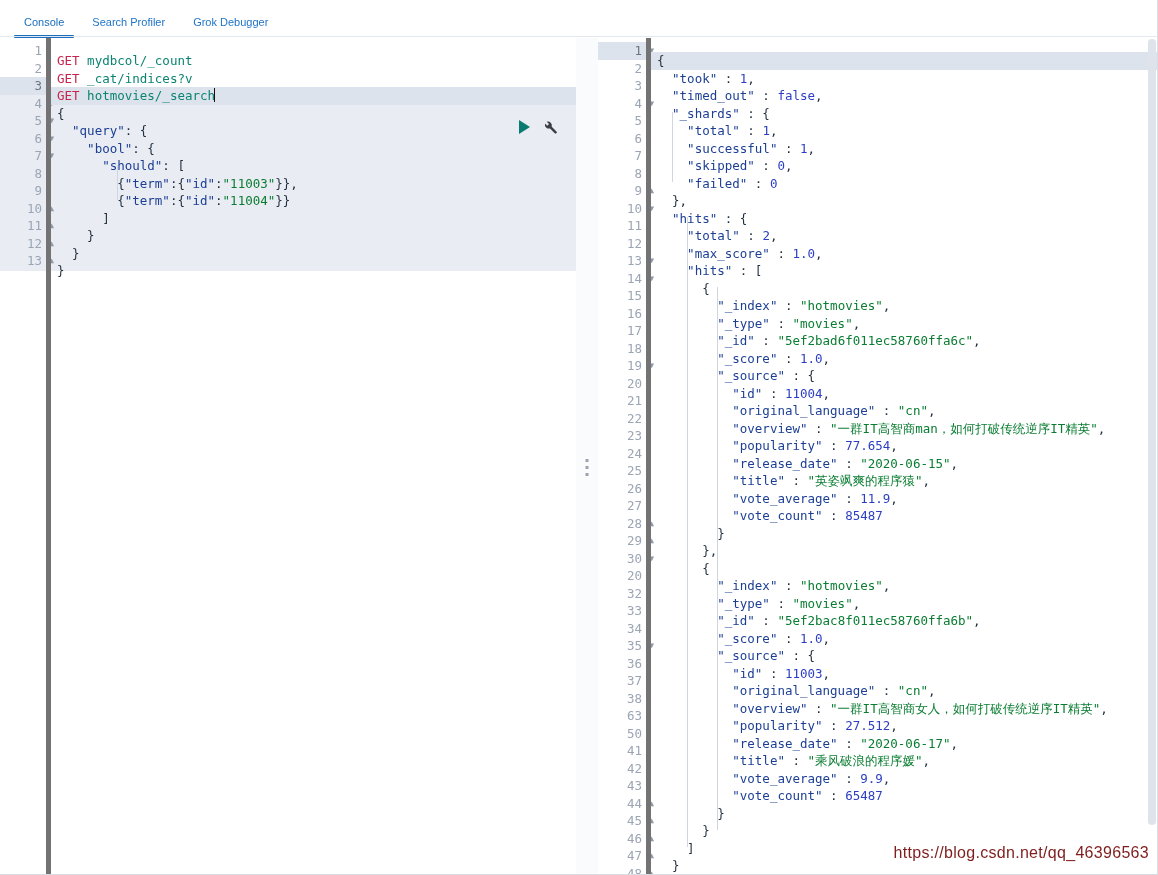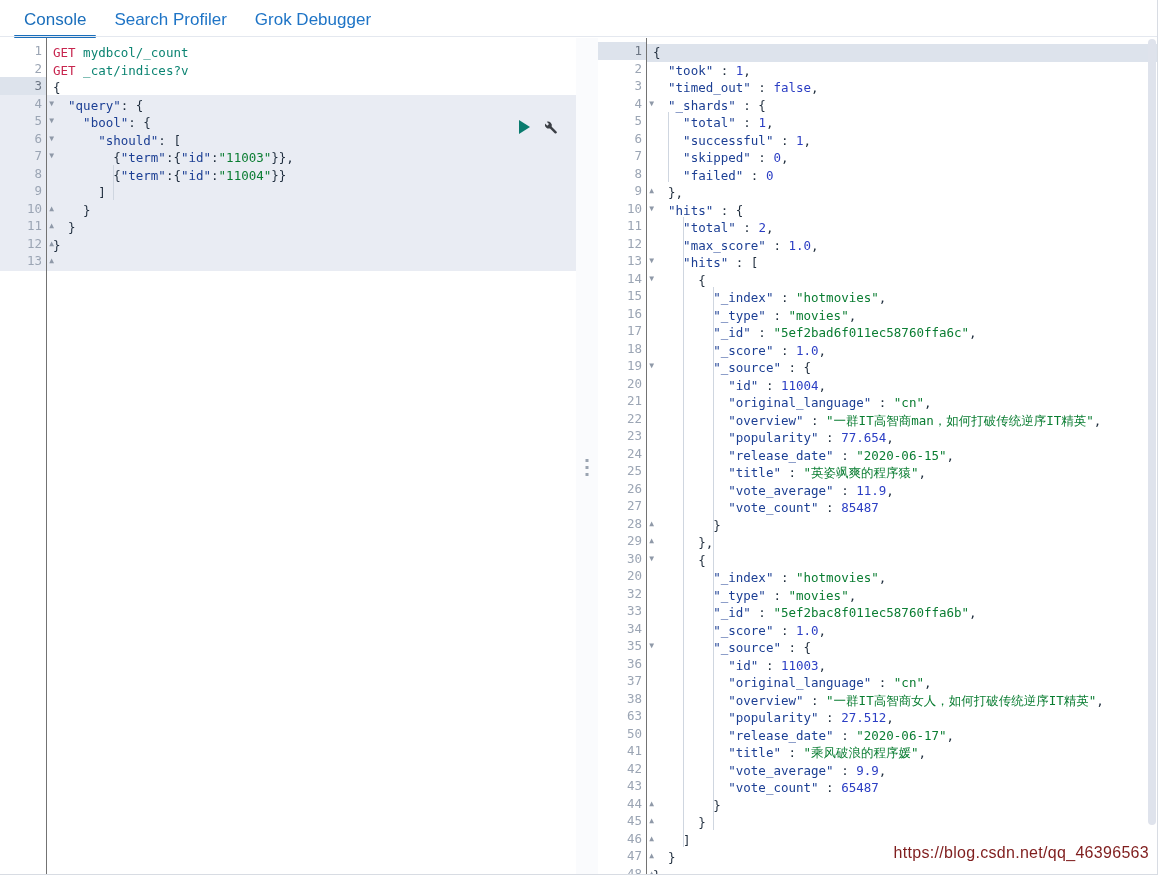--- a/index.html
+++ b/index.html
@@ -31,21 +31,21 @@
     position: relative;
   }
   .tabbar::after {
     content: "";
     position: absolute;
     left: 0; right: 0; bottom: 0;
     height: 1px;
     background: #e4e8ef;
   }
   .tab {
-    font-size: 17px;
+    font-size: 11px;
     color: #1e74c6;
     padding: 0 14px 9px 14px;
     line-height: 1;
     cursor: pointer;
     position: relative;
     white-space: nowrap;
     margin-top: 29px;
   }
   .tab.active { color: #1a6ebb; }
   .tab.active::after {
@@ -116,22 +116,22 @@
     right: -8px; top: 0;
     font-size: 8px;
     color: #8f99a8;
     line-height: 17.5px;
   }
   .gutter .ln.cur { background: #dde3ec; color: #6c7684; }
 
   .codecol {
     flex: 1 1 auto;
     position: relative;
-    padding-top: 6px;
-    border-left: 1px solid #737373;
+    padding-top: 14px;
+    border-left: 5px solid #737373;
     overflow: hidden;
   }
   .line {
     height: 17.5px;
     white-space: pre;
     padding-left: 6px;
     position: relative;
   }
   .line.cur { background: #dde3ec; }
 
@@ -242,20 +242,21 @@
             <div class="ln">9</div>
             <div class="ln">10<span class="fold">▲</span></div>
             <div class="ln">11<span class="fold">▲</span></div>
             <div class="ln">12<span class="fold">▲</span></div>
             <div class="ln">13<span class="fold">▲</span></div>
           </div>
         <div class="codecol" id="left-code">
           <div class="indentguide" id="left-guide" style="left: 66.16px; top: 126.5px; height: 35px;"></div>
         <div class="line"><span class="m">GET</span><span class="p"> </span><span class="url">mydbcol/_count</span></div>
             <div class="line"><span class="m">GET</span><span class="p"> </span><span class="url">_cat/indices?v</span></div>
+            <div class="line cur"><span class="m">GET</span><span class="p"> </span><span class="url">hotmovies/_search</span><span class="caret"></span></div>
             <div class="line"><span class="p">{</span></div>
             <div class="line"><span class="k">  "query"</span><span class="p">: {</span></div>
             <div class="line"><span class="k">    "bool"</span><span class="p">: {</span></div>
             <div class="line"><span class="k">      "should"</span><span class="p">: [</span></div>
             <div class="line"><span class="p">        {</span><span class="k">"term"</span><span class="p">:{</span><span class="k">"id"</span><span class="p">:</span><span class="s">"11003"</span><span class="p">}},</span></div>
             <div class="line"><span class="p">        {</span><span class="k">"term"</span><span class="p">:{</span><span class="k">"id"</span><span class="p">:</span><span class="s">"11004"</span><span class="p">}}</span></div>
             <div class="line"><span class="p">      ]</span></div>
             <div class="line"><span class="p">    }</span></div>
             <div class="line"><span class="p">  }</span></div>
             <div class="line"><span class="p">}</span></div>

